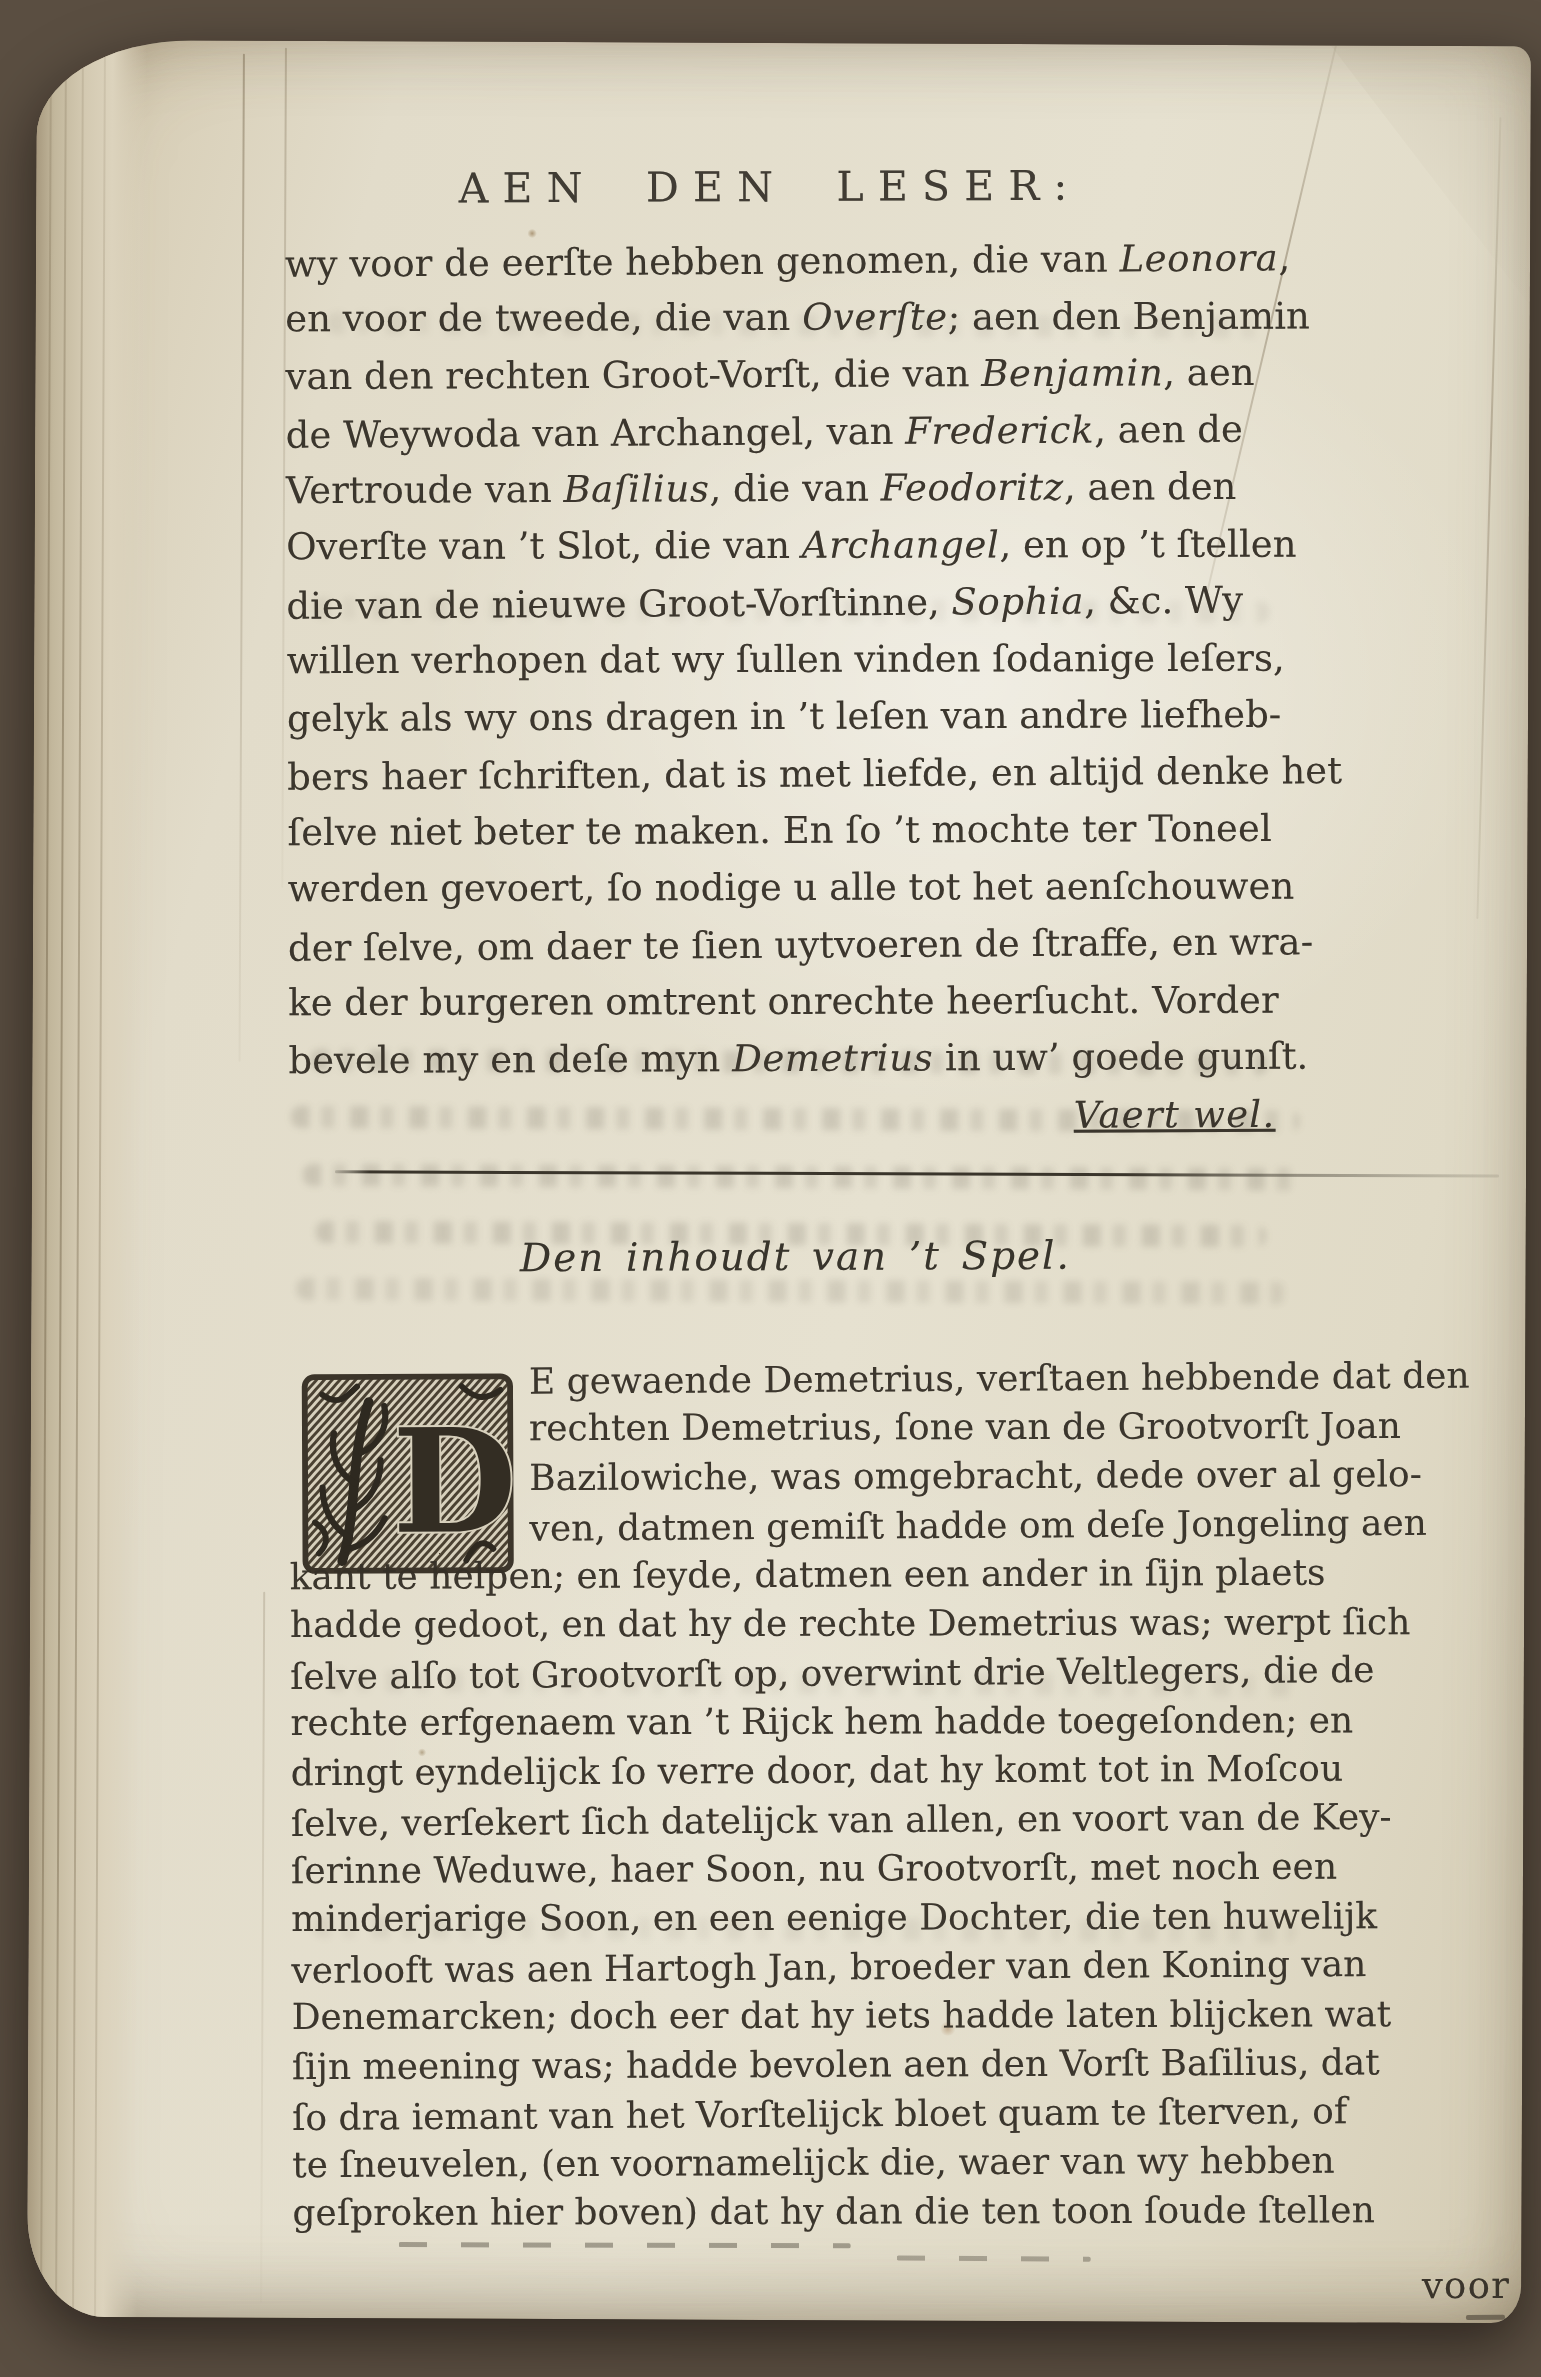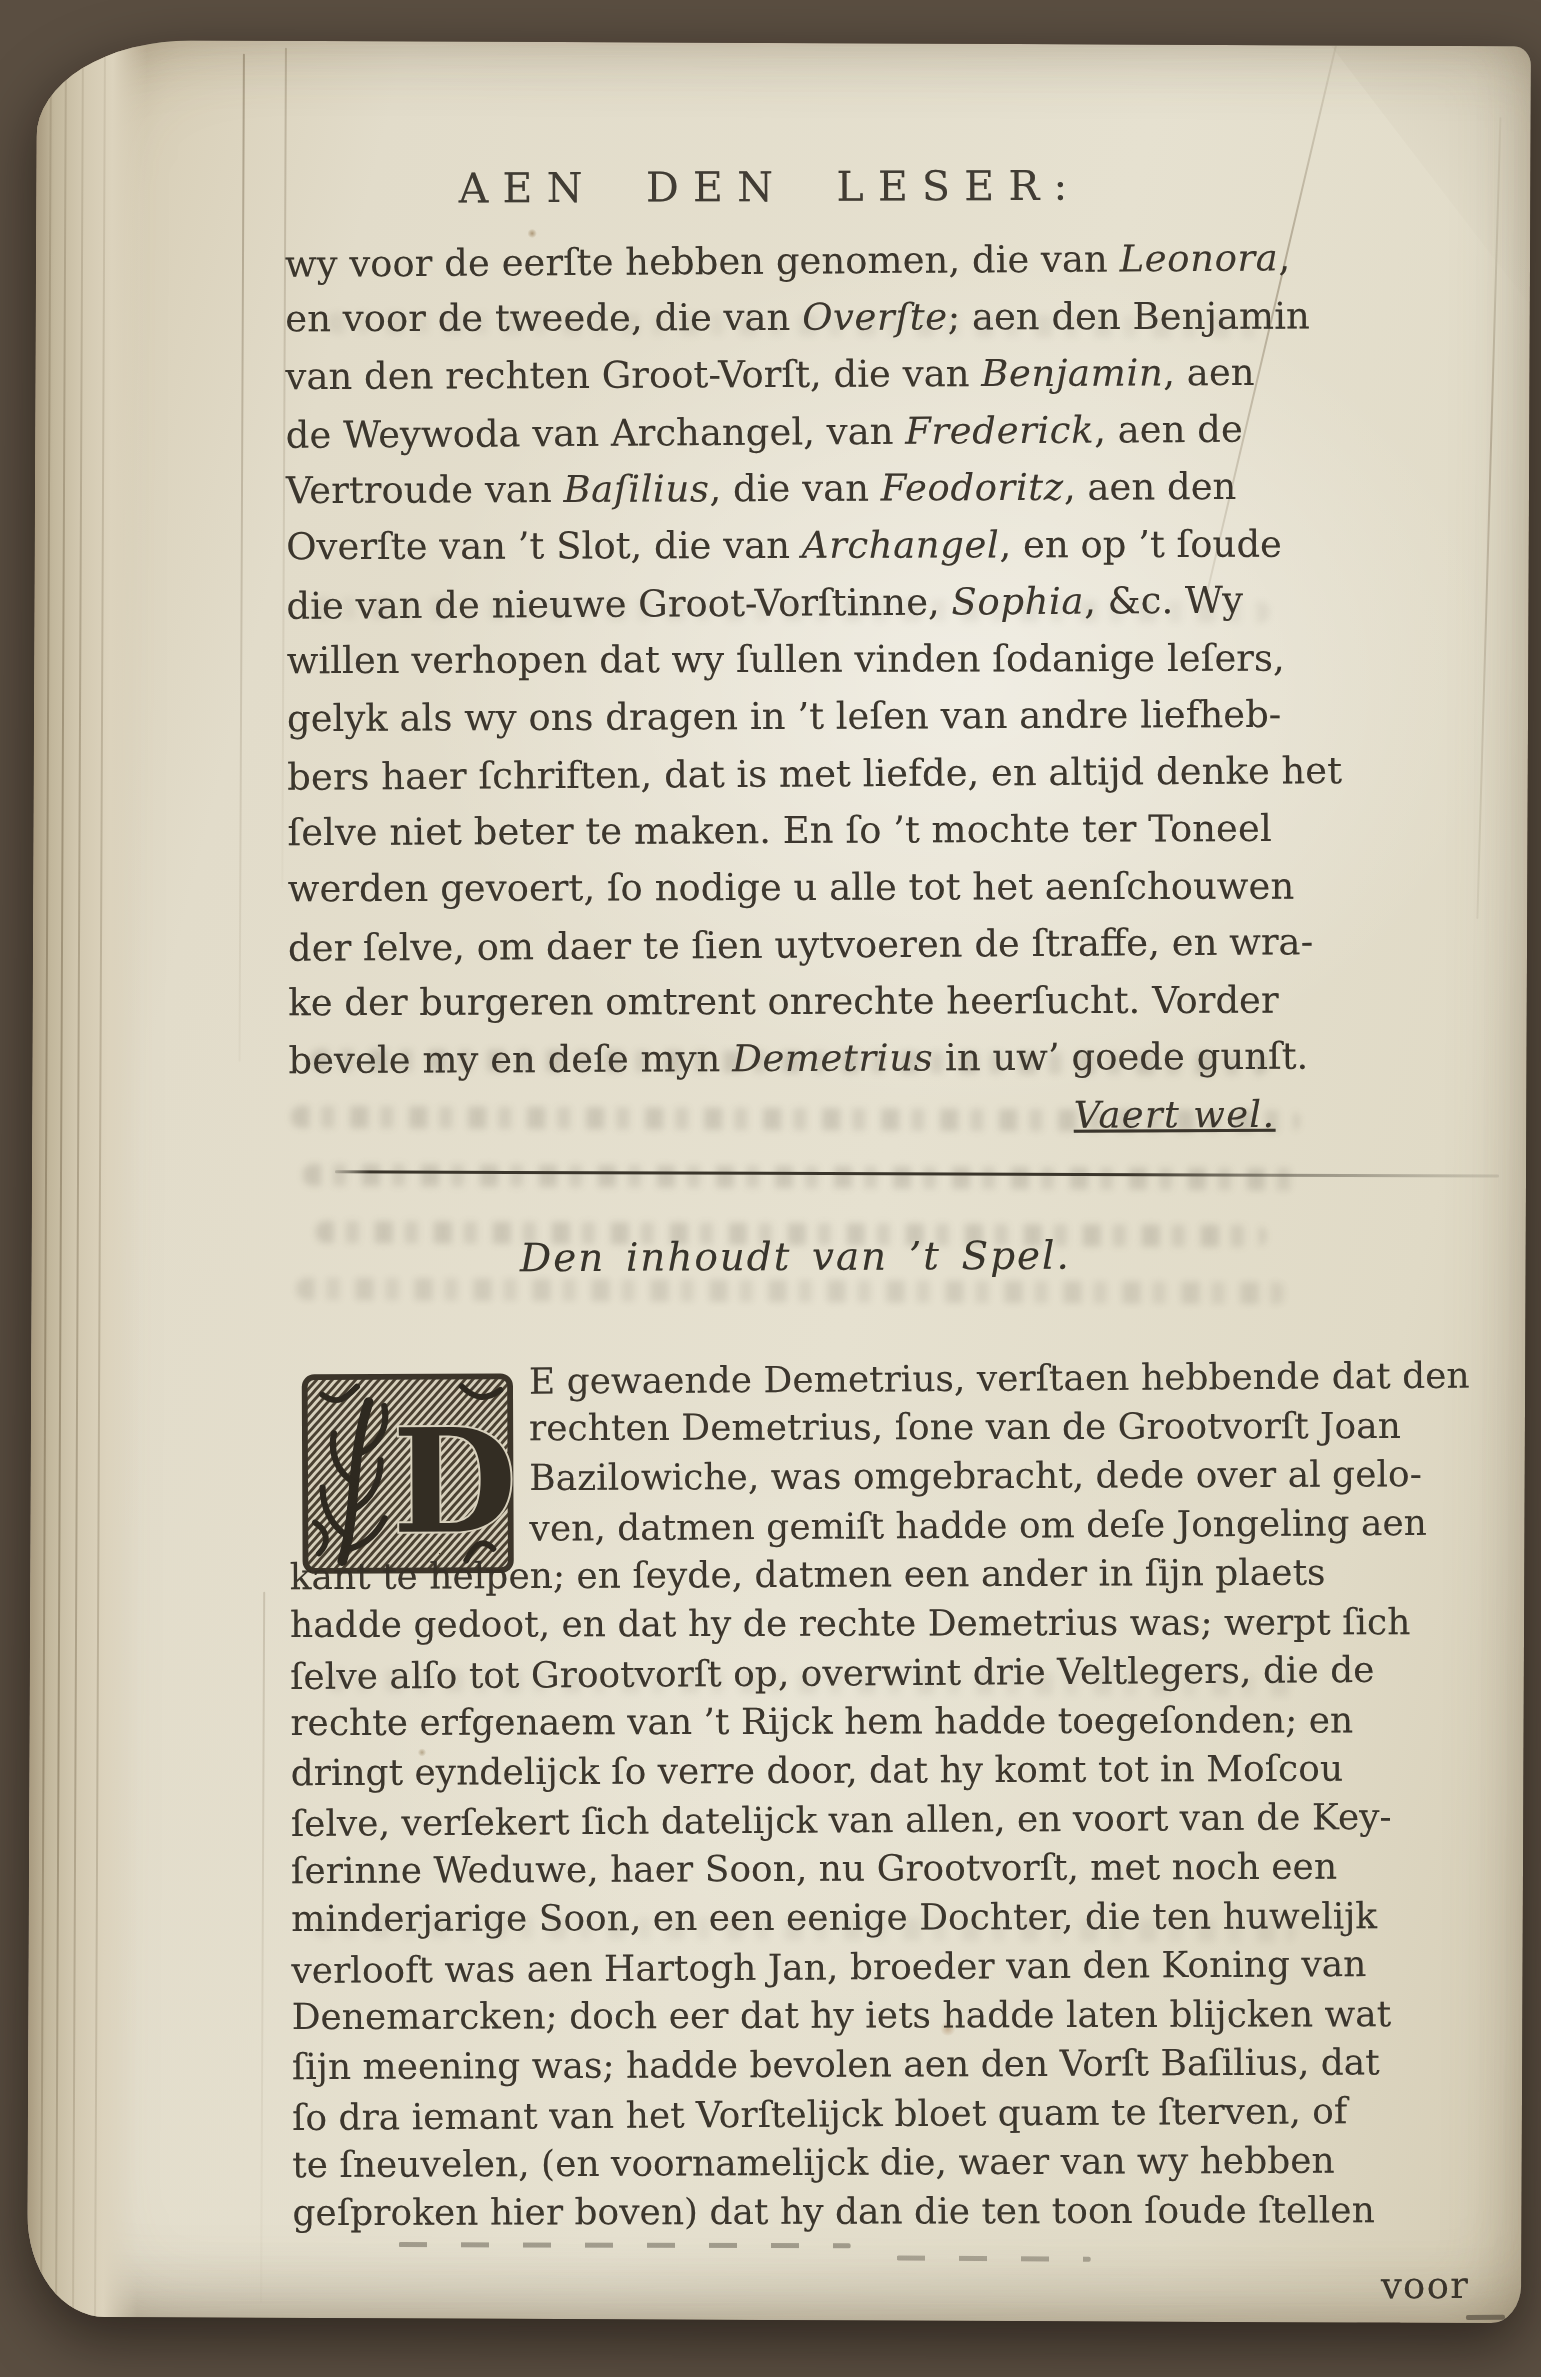--- a/index.html
+++ b/index.html
@@ -99,21 +99,21 @@
     background:linear-gradient(90deg, rgba(56,51,41,.2) 0, #3a352b 3%, #3a352b 68%, rgba(58,53,43,.5) 80%, rgba(58,53,43,.12) 100%);
     border-radius:1.3px;
   }
   .section-heading{
     position:absolute; left:259px; top:1191px; width:1008px; text-align:center;
     font-size:39px; font-style:italic; letter-spacing:1.9px; word-spacing:6.5px;
     color:rgba(50,46,38,.95); text-shadow:0 0 0.6px rgba(52,47,38,.35);
   }
   .dropcap{position:absolute; left:266px; top:1326px; width:217px; height:206px;}
   .catchword{
-    position:absolute; left:1344px; top:2224px;
+    position:absolute; left:1385px; top:2224px;
     font-size:37px; letter-spacing:1.3px; text-shadow:0 0 0.6px rgba(52,47,38,.35);
   }
   .dash-marks{
     position:absolute; height:4.5px; border-radius:1.9px;
     background:repeating-linear-gradient(90deg, rgba(62,56,45,.5) 0 28.4px, transparent 28.4px 62px);
   }
 </style>
 </head>
 <body>
 
@@ -155,21 +155,21 @@
     <div class="text-layer">
 
       <div class="header-title">AEN DEN LESER:</div>
 
       <div class="para" id="para1">
           <div class="line"><span>wy voor de eerſte hebben genomen, die van </span><span class="it">Leonora</span><span>,</span></div>
           <div class="line"><span>en voor de tweede, die van </span><span class="it">Overſte</span><span>; aen den Benjamin</span></div>
           <div class="line"><span>van den rechten Groot-Vorſt, die van </span><span class="it">Benjamin</span><span>, aen</span></div>
           <div class="line"><span>de Weywoda van Archangel, van </span><span class="it">Frederick</span><span>, aen de</span></div>
           <div class="line"><span>Vertroude van </span><span class="it">Baſilius</span><span>, die van </span><span class="it">Feodoritz</span><span>, aen den</span></div>
-          <div class="line"><span>Overſte van ’t Slot, die van </span><span class="it">Archangel</span><span>, en op ’t ſoude</span></div>
+          <div class="line"><span>Overſte van ’t Slot, die van </span><span class="it">Archangel</span><span>, en op ’t ſtellen</span></div>
           <div class="line"><span>die van de nieuwe Groot-Vorſtinne, </span><span class="it">Sophia</span><span>, &amp;c. Wy</span></div>
           <div class="line"><span>willen verhopen dat wy ſullen vinden ſodanige leſers,</span></div>
           <div class="line"><span>gelyk als wy ons dragen in ’t leſen van andre liefheb-</span></div>
           <div class="line"><span>bers haer ſchriften, dat is met liefde, en altijd denke het</span></div>
           <div class="line"><span>ſelve niet beter te maken.  En ſo ’t mochte ter Toneel</span></div>
           <div class="line"><span>werden gevoert, ſo nodige u alle tot het aenſchouwen</span></div>
           <div class="line"><span>der ſelve, om daer te ſien uytvoeren de ſtraffe, en wra-</span></div>
           <div class="line"><span>ke der burgeren omtrent onrechte heerſucht.  Vorder</span></div>
           <div class="line"><span>bevele my en deſe myn </span><span class="it">Demetrius</span><span> in uw’ goede gunſt.</span></div>
         </div>

